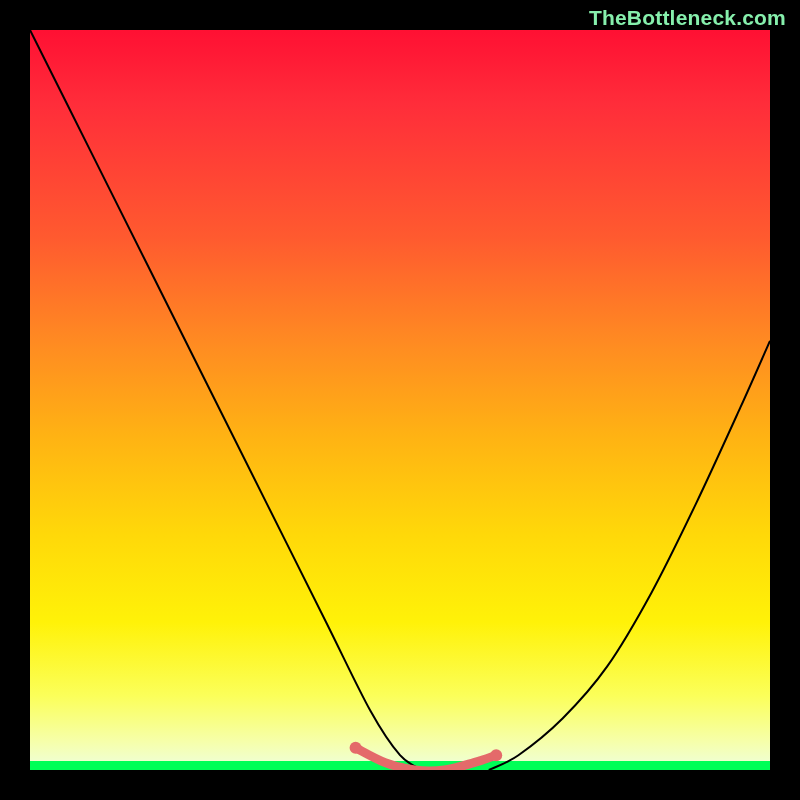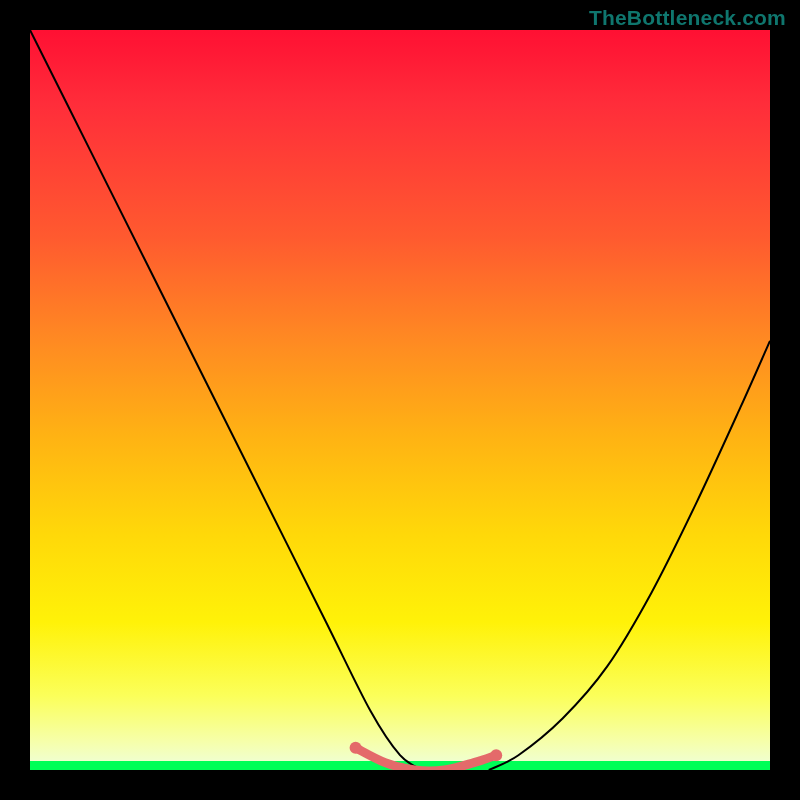--- a/index.html
+++ b/index.html
@@ -14,21 +14,21 @@
   .stage {
     position: relative;
     width: 800px;
     height: 800px;
     background: #000;
   }
   .watermark {
     position: absolute;
     top: 6px;
     right: 14px;
-    color: #0f766e;
+    color: #86efac;
     font-size: 21px;
     font-weight: 700;
     letter-spacing: 0.2px;
     z-index: 10;
   }
   
   .plot {
     position: absolute;
     left: 30px;
     top: 30px;

